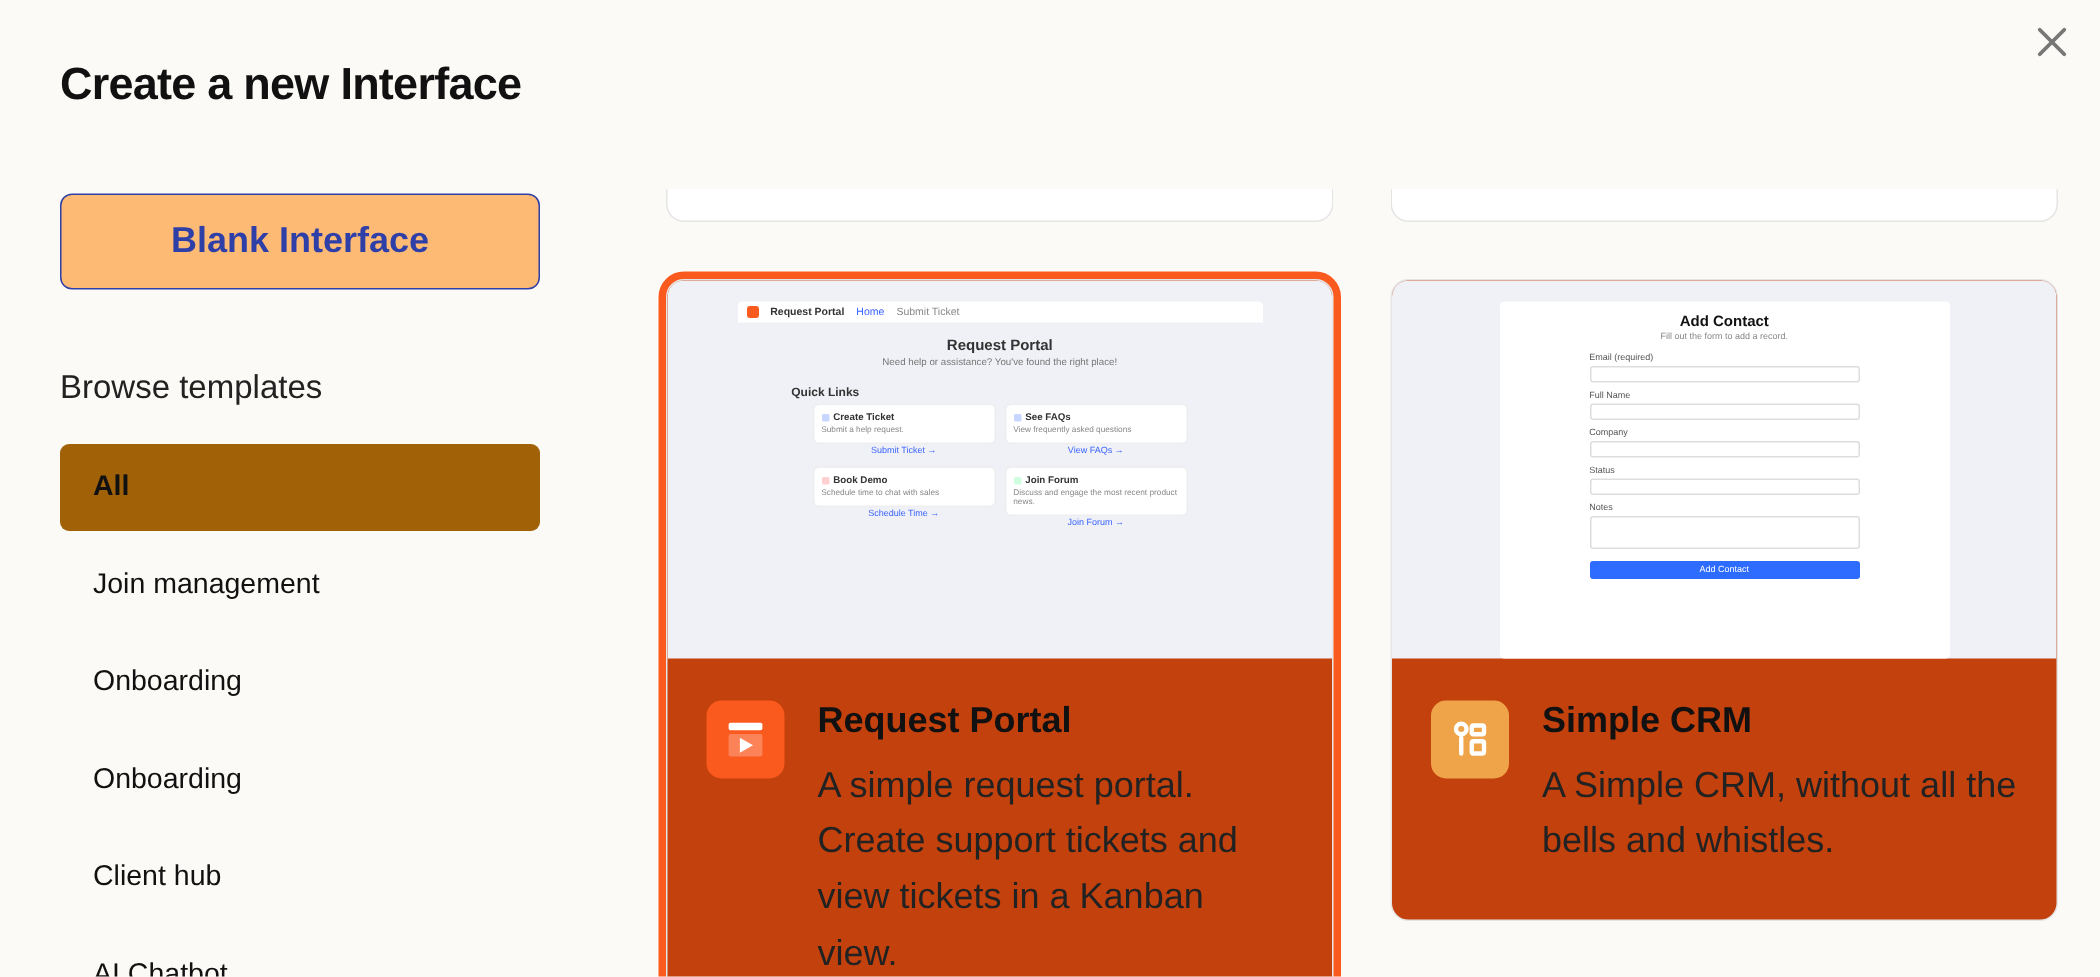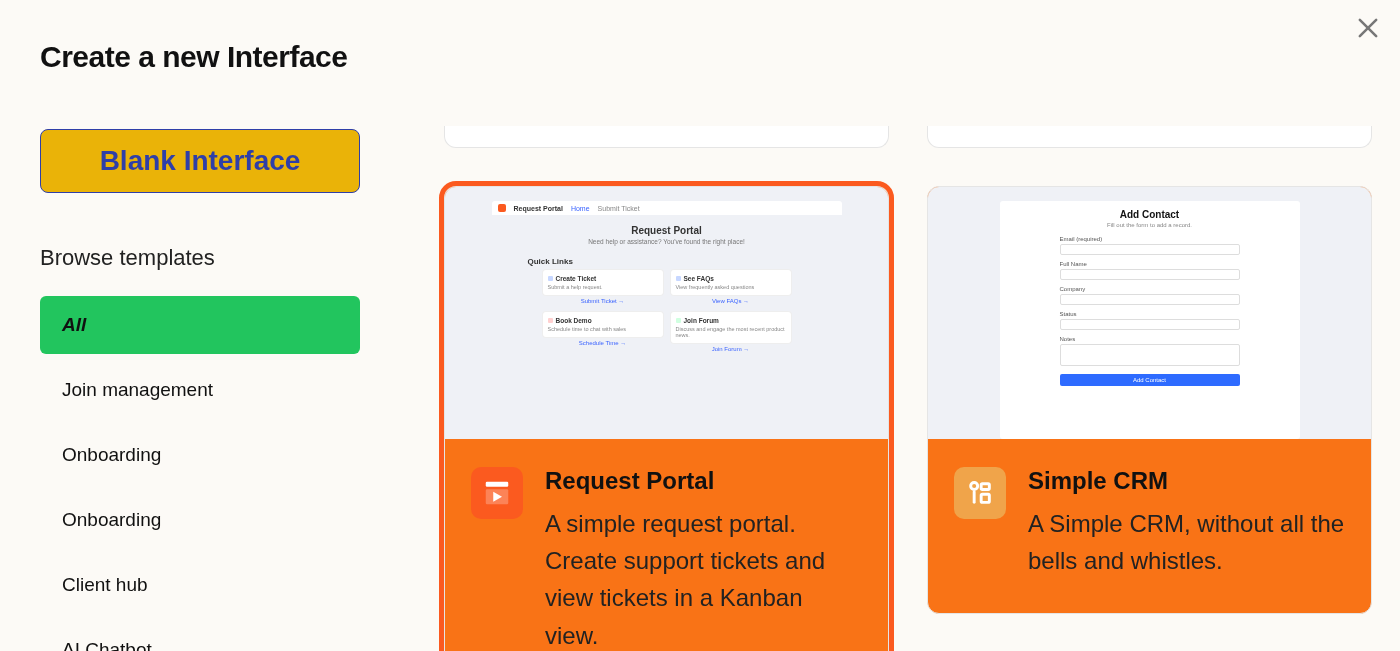--- a/index.html
+++ b/index.html
@@ -34,24 +34,24 @@
   .page-title {
     font-size: 30px;
     font-weight: 700;
     letter-spacing: -0.5px;
     margin-bottom: 55px;
   }
   .blank-btn {
     width: 100%;
     border: 1.5px solid #2f3fa8;
     color: #2f3fa8;
-    background: #eab308;
+    background: #fdba74;
     border-radius: 8px;
     height: 64px;
-    font-size: 28px;
+    font-size: 24px;
     font-weight: 600;
     cursor: pointer;
     margin-bottom: 52px;
   }
   .browse-heading {
     font-size: 22px;
     font-weight: 500;
     margin-bottom: 25px;
     color: #222;
   }
@@ -59,23 +59,22 @@
   .cat-item {
     padding: 18px 22px;
     font-size: 19px;
     font-weight: 500;
     border-radius: 6px;
     cursor: pointer;
     margin-bottom: 7px;
     color: #111;
   }
   .cat-item.active {
-    background: #22c55e;
+    background: #a16207;
     font-weight: 700;
-    font-style: italic;
   }
   .main {
     flex: 1;
     display: flex;
     gap: 38px;
     padding-top: 86px;
   }
   .stub-card {
     position: relative;
     width: 445px;
@@ -83,21 +82,21 @@
     border: 1px solid #e5e5e5;
     border-top: none;
     border-radius: 0 0 12px 12px;
     background: #fff;
   }
   .card-wrap { width: 445px; position: relative; }
   .card {
     width: 445px;
     border: 1px solid #e5e5e5;
     border-radius: 12px;
-    background: #f97316;
+    background: #c2410c;
     overflow: hidden;
     cursor: pointer;
   }
   .card.selected {
     outline: 5px solid #fb5a1f;
     outline-offset: 0px;
   }
   .preview {
     height: 252px;
     background: #eff1f6;

